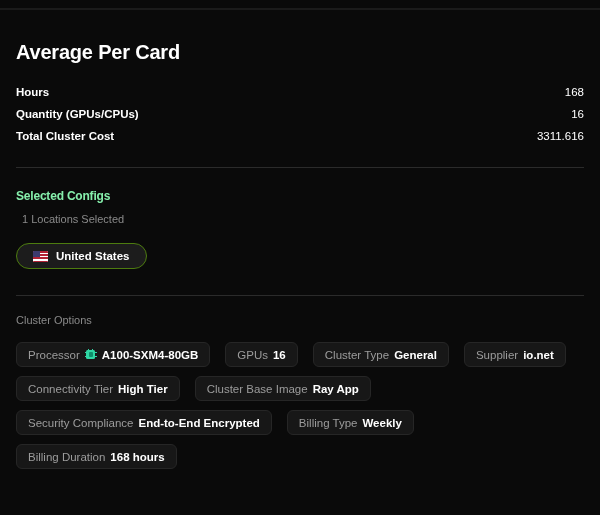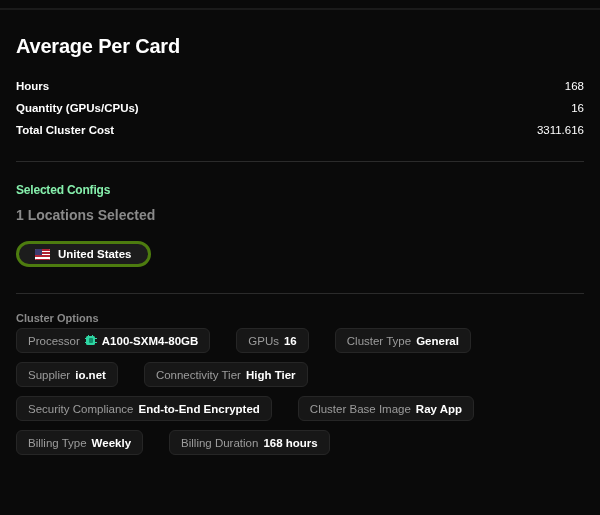--- a/index.html
+++ b/index.html
@@ -15,21 +15,21 @@
     color: #ffffff;
     -webkit-font-smoothing: antialiased;
   }
 
   .panel {
     position: relative;
     width: 600px;
     height: 515px;
     background: #0a0a0a;
     box-sizing: border-box;
-    padding: 12px 16px;
+    padding: 18px 16px;
   }
 
   .top-rule {
     position: absolute;
     left: 0;
     top: 8px;
     width: 600px;
     height: 2px;
     background: #1b1b1b;
   }
@@ -90,40 +90,41 @@
     padding-top: 21px;
   }
   .section-title {
     font-size: 12px;
     font-weight: 700;
     letter-spacing: -0.2px;
     color: #86efac;
   }
   .section-subtitle {
     margin-top: 10px;
-    font-size: 14px;
-    font-weight: 700;
+    font-size: 11px;
+    font-weight: 400;
     color: #8a8a8a;
+    margin-left: 6px;
   }
 
   .location-row {
     margin-top: 18px;
     display: flex;
     flex-wrap: wrap;
     gap: 8px;
   }
   .location-pill {
     display: inline-flex;
     align-items: center;
     gap: 8px;
     height: 26px;
     padding: 0 16px;
     border-radius: 13px;
     background: #1c1c1c;
-    border: 3px solid #4d7c0f;
+    border: 1px solid #4d7c0f;
     box-sizing: border-box;
   }
   .flag-icon {
     font-size: 12px;
     line-height: 1;
     display: inline-block;
   }
   .flag-glyph {
     display: inline-block;
     width: 15px;
@@ -154,28 +155,28 @@
     font-weight: 700;
     color: #ffffff;
   }
 
   
   .options-section {
     padding-top: 18px;
   }
   .options-caption {
     font-size: 11px;
-    font-weight: 700;
+    font-weight: 400;
     color: #8a8a8a;
   }
   .tags {
-    margin-top: 4px;
+    margin-top: 16px;
     display: flex;
     flex-wrap: wrap;
-    gap: 9px 26px;
+    gap: 9px 15px;
     max-width: 568px;
   }
   .tag {
     display: inline-flex;
     align-items: center;
     gap: 5px;
     height: 25px;
     padding: 0 11px;
     border-radius: 6px;
     background: #171717;
@@ -311,30 +312,30 @@
         <span class="tag-key">Supplier</span>
         <span class="tag-val">io.net</span>
       </div>
 
       <div class="tag">
         <span class="tag-key">Connectivity Tier</span>
         <span class="tag-val">High Tier</span>
       </div>
 
       <div class="tag">
+        <span class="tag-key">Cluster Base Image</span>
+        <span class="tag-val">Ray App</span>
+      </div>
+
+      <div class="tag">
         <span class="tag-key">Security Compliance</span>
         <span class="tag-val">End-to-End Encrypted</span>
       </div>
 
       <div class="tag">
-        <span class="tag-key">Cluster Base Image</span>
-        <span class="tag-val">Ray App</span>
-      </div>
-
-      <div class="tag">
         <span class="tag-key">Billing Type</span>
         <span class="tag-val">Weekly</span>
       </div>
 
       <div class="tag">
         <span class="tag-key">Billing Duration</span>
         <span class="tag-val">168 hours</span>
       </div>
 
     </div>

